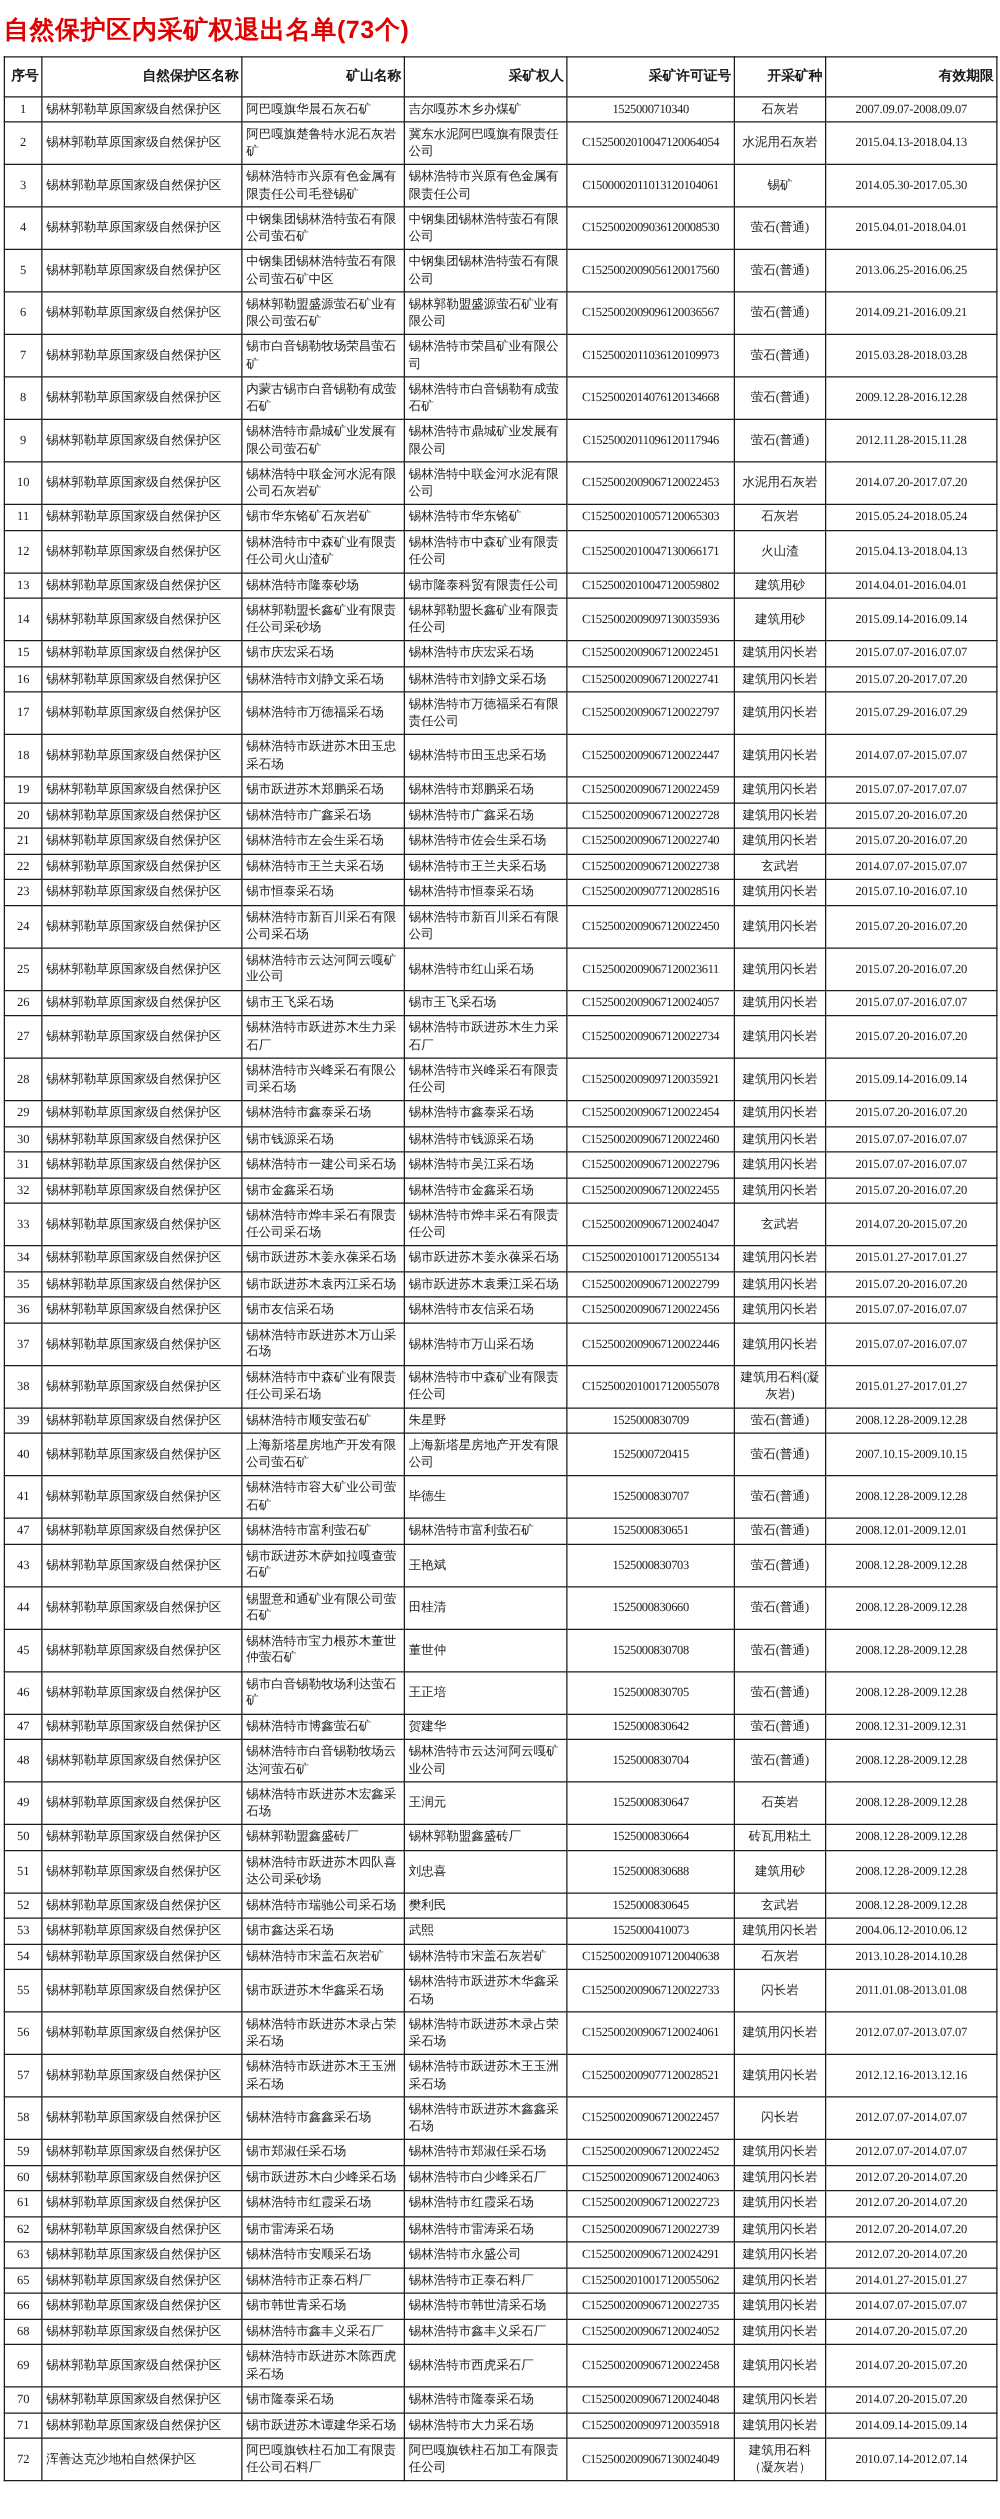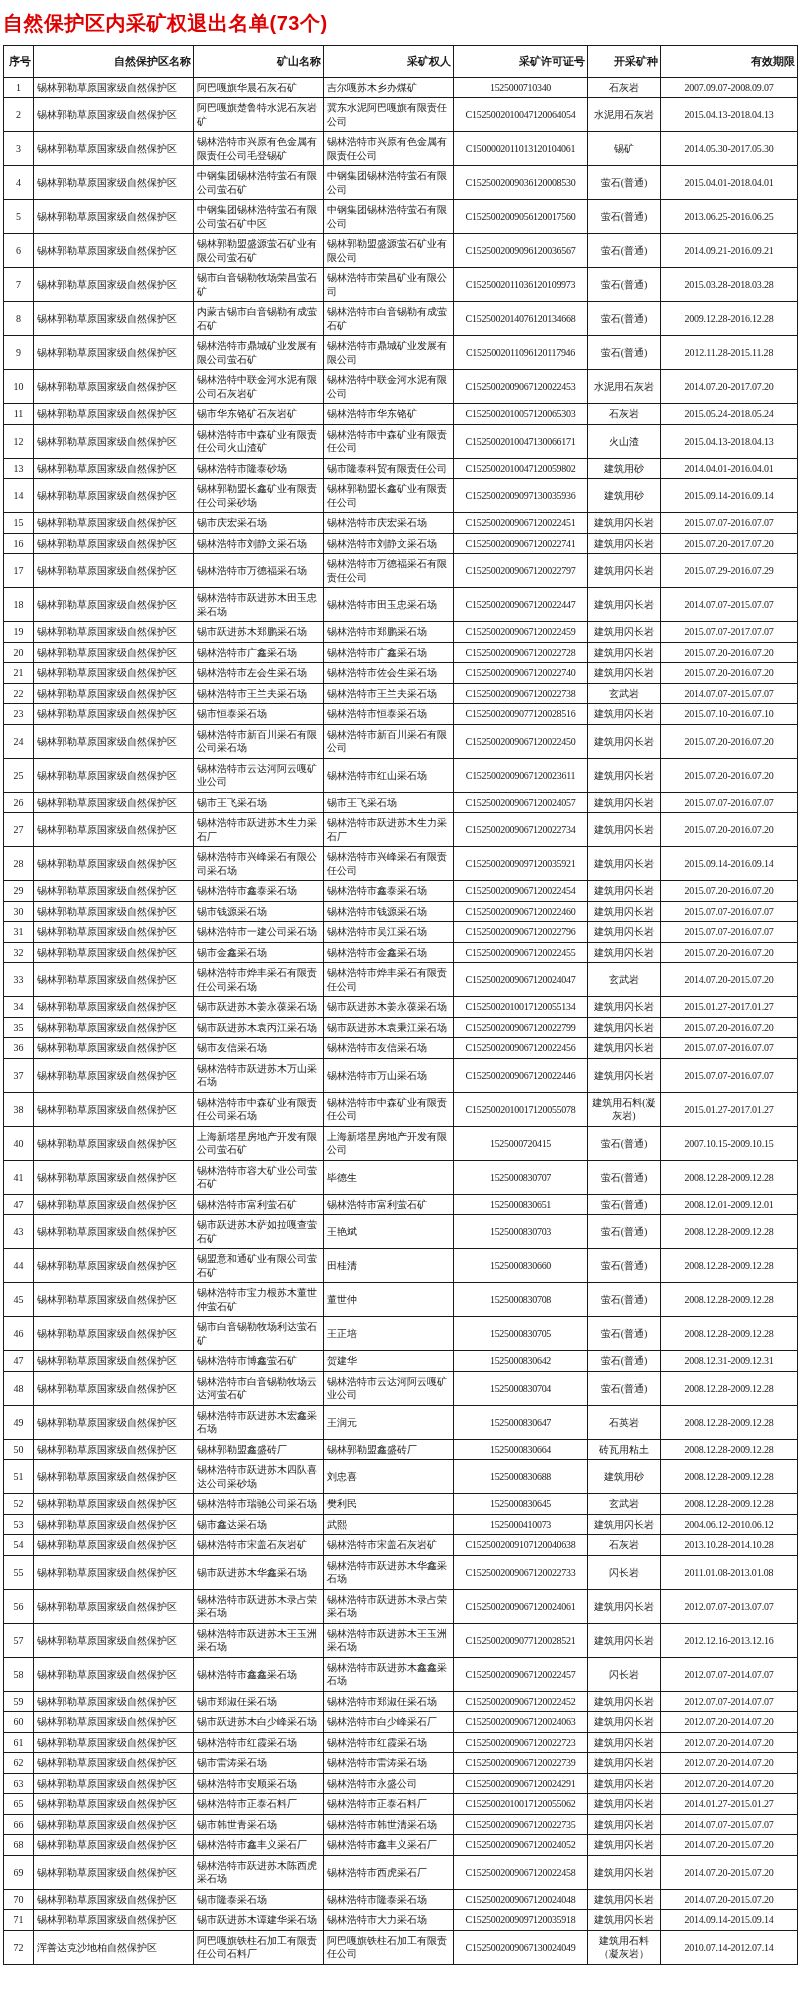--- a/index.html
+++ b/index.html
@@ -416,20 +416,29 @@
       <tr>
         <td class="cell-no">38</td>
         <td class="cell-reserve">锡林郭勒草原国家级自然保护区</td>
         <td class="cell-mine">锡林浩特市中森矿业有限责任公司采石场</td>
         <td class="cell-holder">锡林浩特市中森矿业有限责任公司</td>
         <td class="cell-license">C1525002010017120055078</td>
         <td class="cell-mineral">建筑用石料(凝灰岩)</td>
         <td class="cell-period">2015.01.27-2017.01.27</td>
       </tr>
       <tr>
+        <td class="cell-no">39</td>
+        <td class="cell-reserve">锡林郭勒草原国家级自然保护区</td>
+        <td class="cell-mine">锡林浩特市顺安萤石矿</td>
+        <td class="cell-holder">朱星野</td>
+        <td class="cell-license">1525000830709</td>
+        <td class="cell-mineral">萤石(普通)</td>
+        <td class="cell-period">2008.12.28-2009.12.28</td>
+      </tr>
+      <tr>
         <td class="cell-no">40</td>
         <td class="cell-reserve">锡林郭勒草原国家级自然保护区</td>
         <td class="cell-mine">上海新塔星房地产开发有限公司萤石矿</td>
         <td class="cell-holder">上海新塔星房地产开发有限公司</td>
         <td class="cell-license">1525000720415</td>
         <td class="cell-mineral">萤石(普通)</td>
         <td class="cell-period">2007.10.15-2009.10.15</td>
       </tr>
       <tr>
         <td class="cell-no">41</td>

